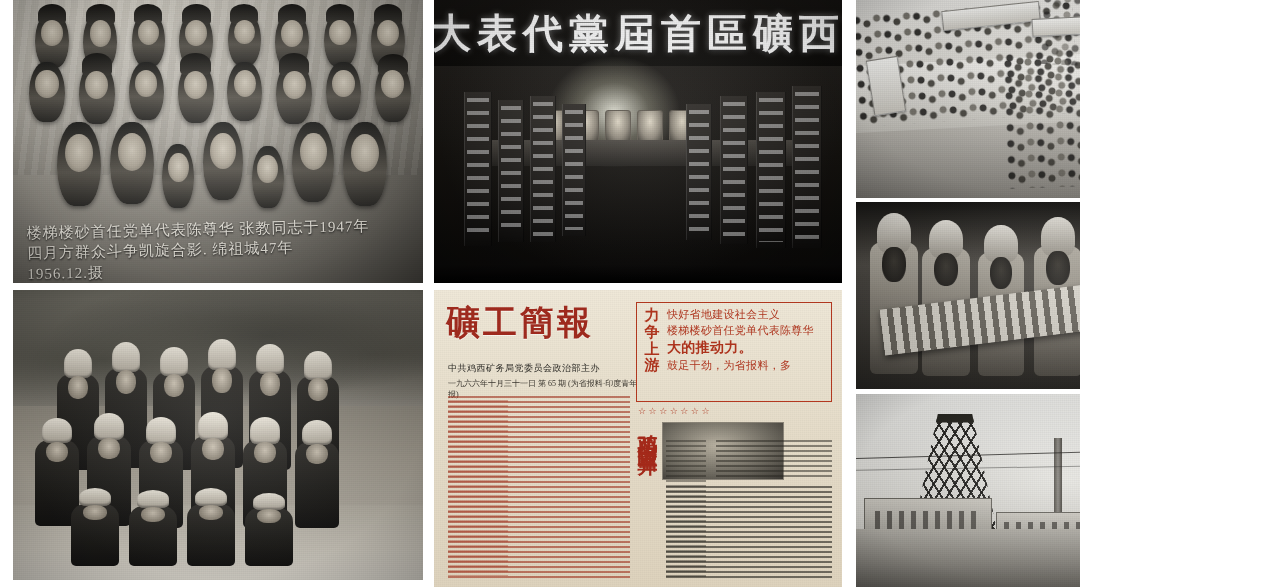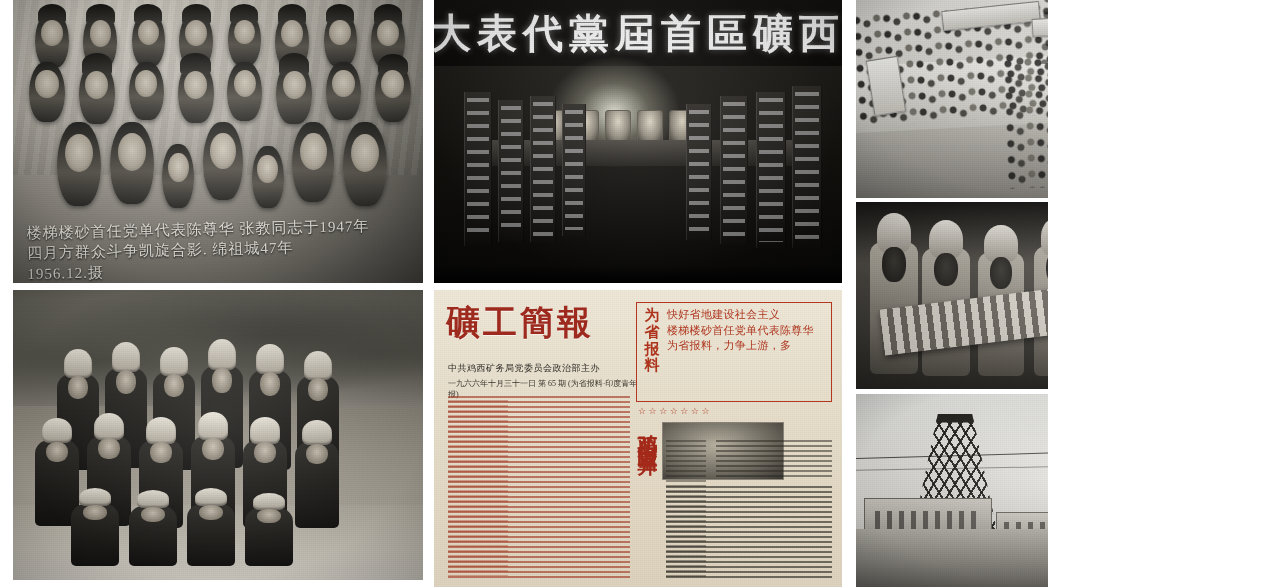--- a/index.html
+++ b/index.html
@@ -7,20 +7,21 @@
     padding: 0;
     background: #ffffff;
     font-family: "Liberation Sans", sans-serif;
   }
   #stage {
     position: relative;
     width: 1048px;
     height: 587px;
     background: #ffffff;
     overflow: hidden;
+    padding-left: 32px;
   }
   .photo {
     position: absolute;
     overflow: hidden;
     background: #cfcfcf;
   }
   .photo .inner {
     position: absolute;
     inset: 0;
   }
@@ -580,25 +581,26 @@
 
   <div class="photo" id="p6">
     <div class="inner">
       <div class="paper"></div>
 
       <div class="masthead">礦工簡報</div>
       <div class="subline">中共鸡西矿务局党委员会政治部主办</div>
       <div class="issueline">一九六六年十月三十一日   第 65 期      (为省报料·印度青年报)</div>
 
       <div class="quotebox">
-        <div class="quotelabel">为省报料</div>
+        <div class="quotelabel">力争上游</div>
         <div class="quotetext">
           <div>快好省地建设社会主义</div>
           <div>楼梯楼砂首任党单代表陈尊华</div>
-          <div>为省报料，力争上游，多</div>
+          <div class="big">大的推动力。</div>
+          <div>鼓足干劲，为省报料，多</div>
         </div>
       </div>
 
       <div class="stars">☆ ☆ ☆ ☆          ☆ ☆ ☆</div>
 
       <div class="vertitle">鸡西市隆重召开</div>
 
       <div class="photoinset"></div>
 
       <div class="colblock red" style="left:14px;  top:106px; width:182px; height:182px;"></div>

